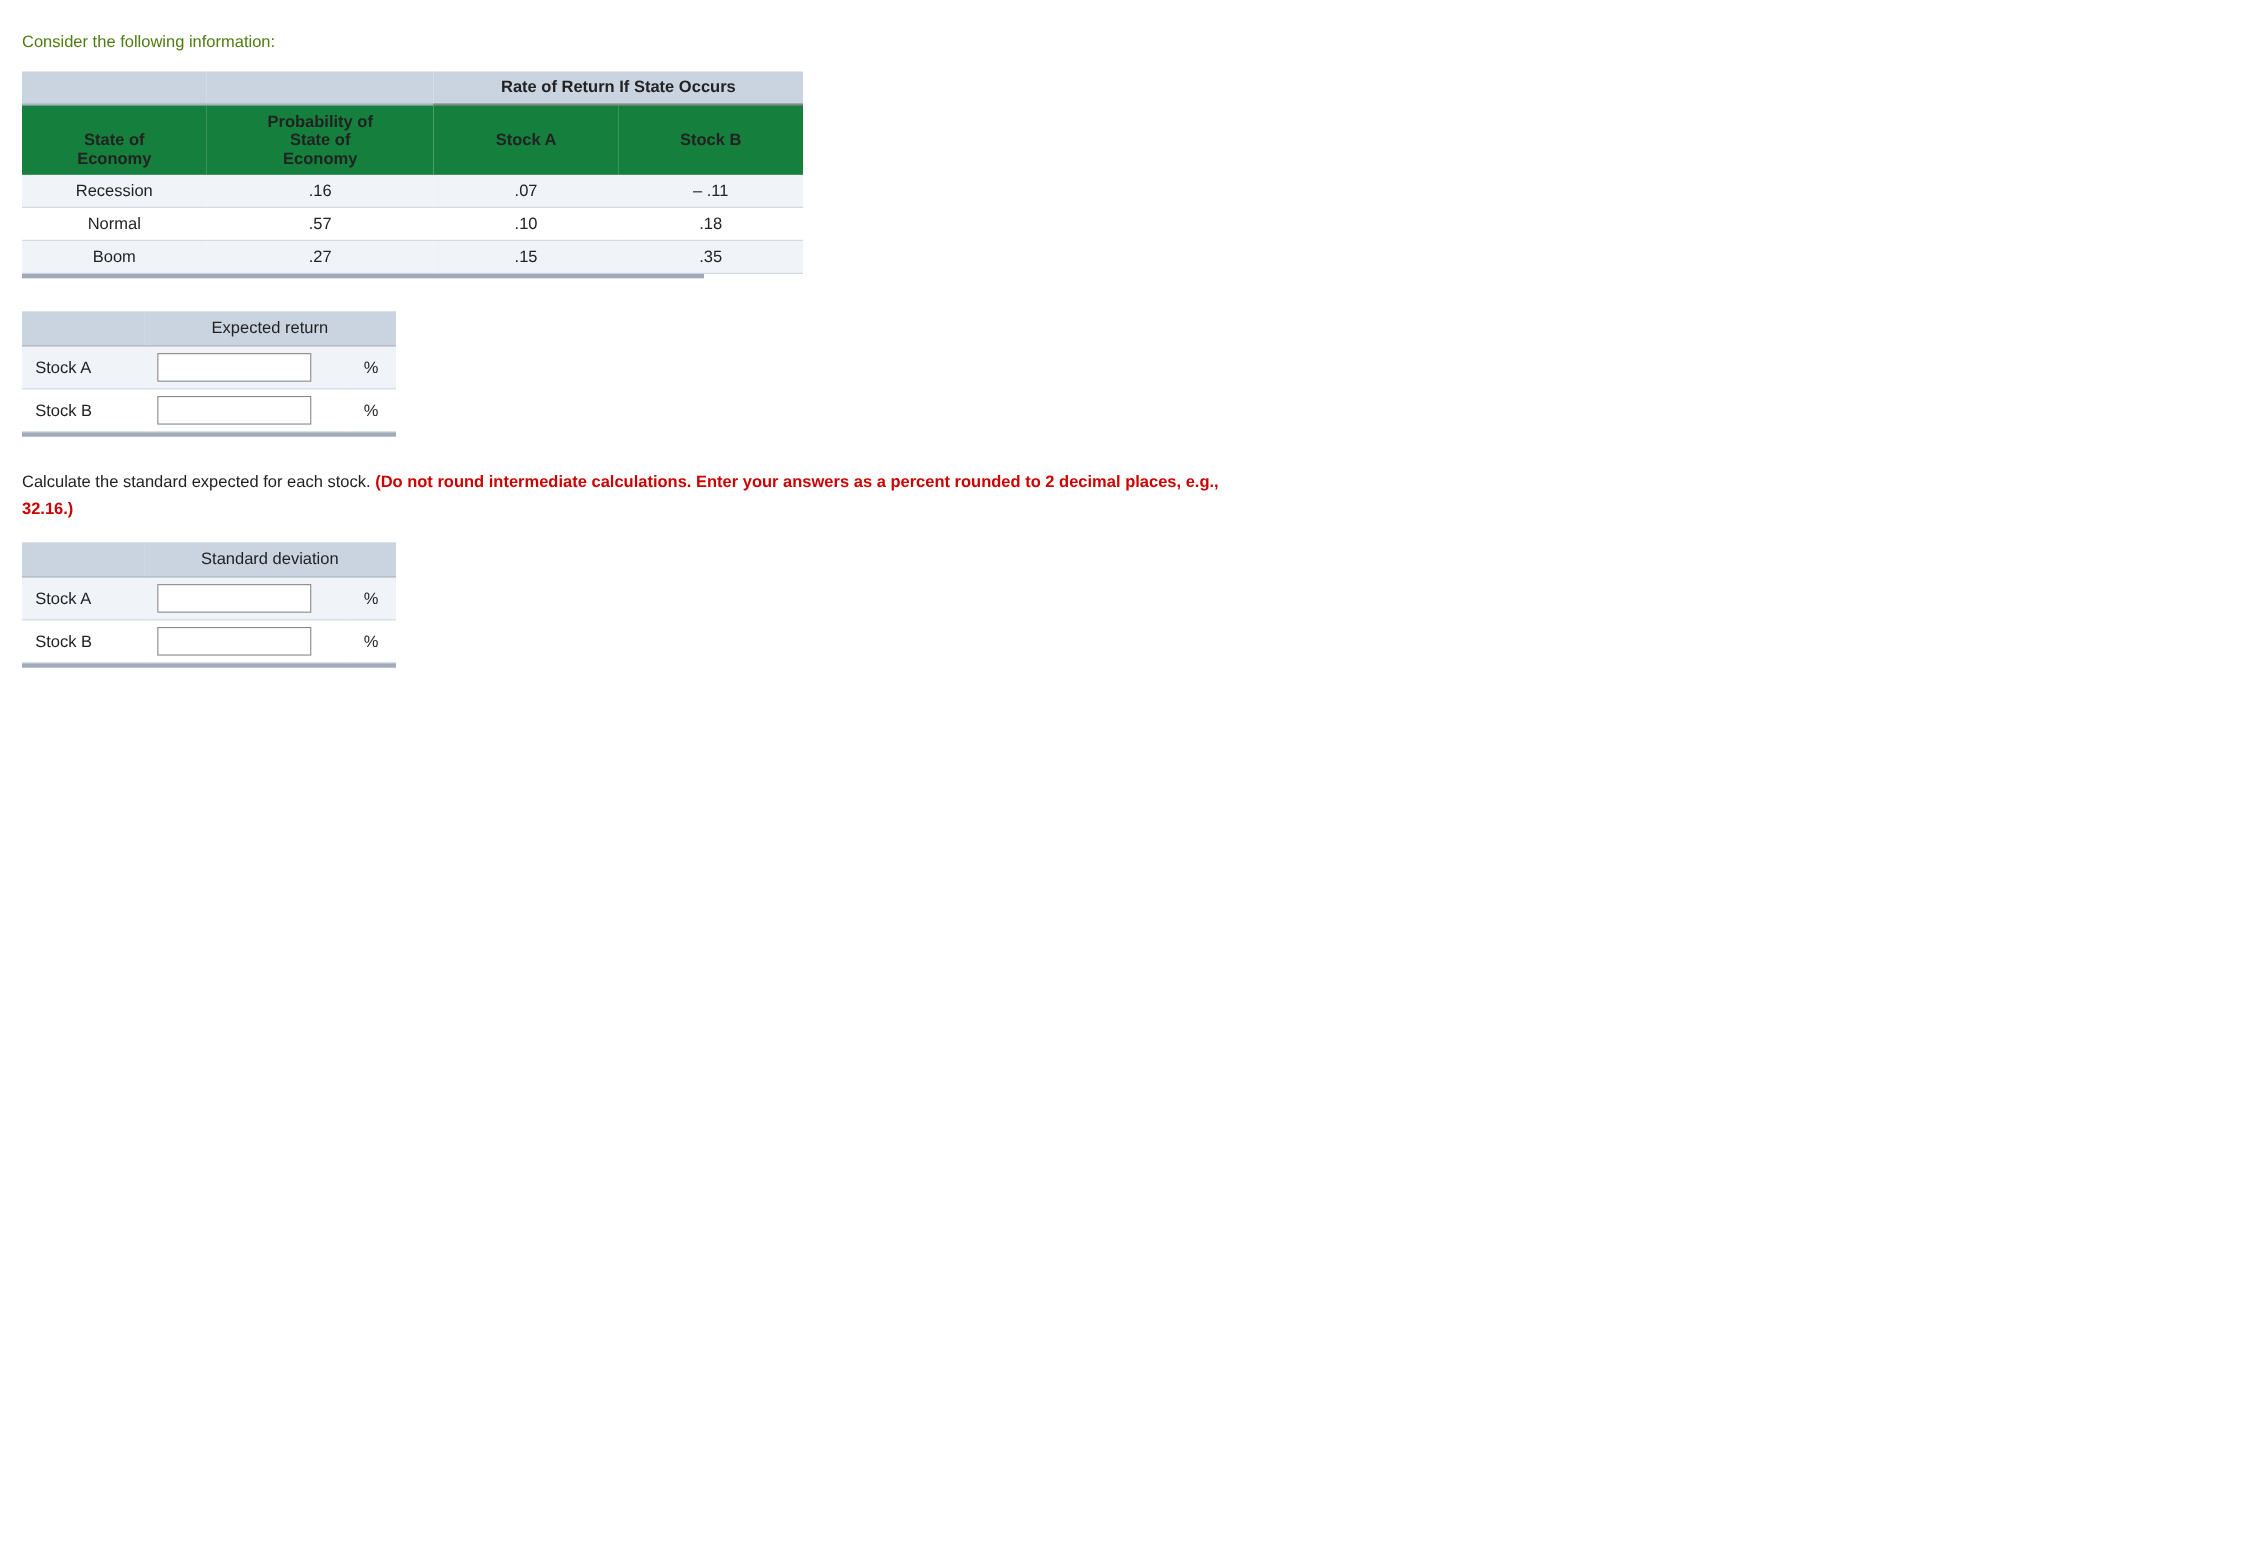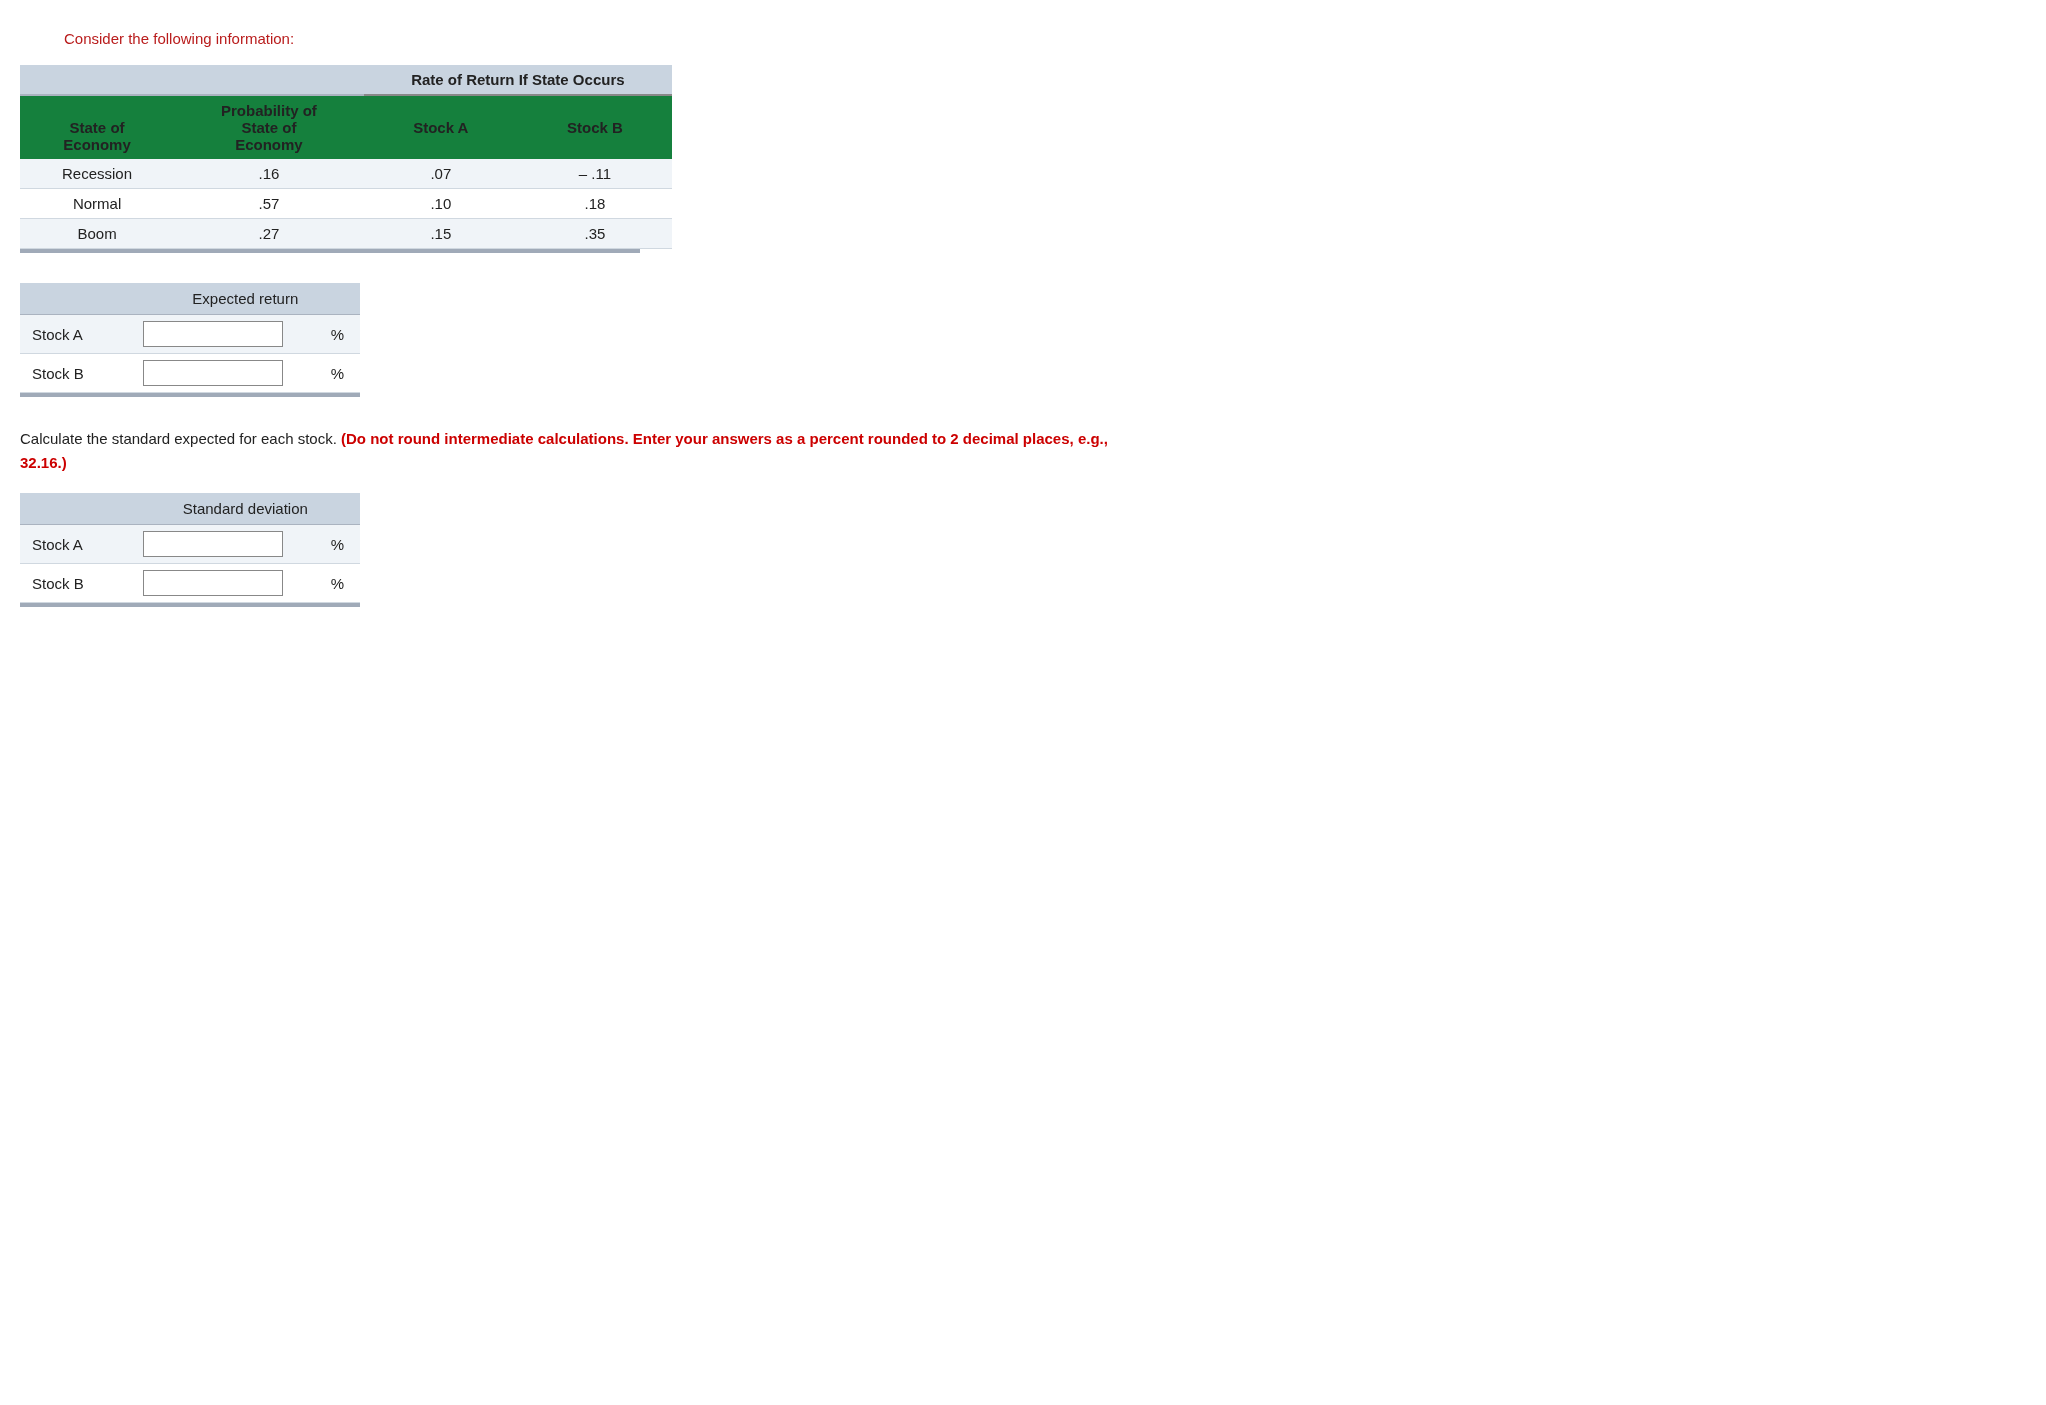--- a/index.html
+++ b/index.html
@@ -14,32 +14,31 @@
       font-size: 15px;
       color: #222222;
       padding: 30px 20px;
       width: 2046px;
       min-height: 1405px;
     }
 
     .intro-text {
       font-size: 15px;
       margin-bottom: 18px;
-      color: #b91c1c;
-      margin-left: 44px;
+      color: #4d7c0f;
     }
 
     
     .data-table-wrapper {
       margin-bottom: 30px;
     }
 
     .data-table {
       border-collapse: collapse;
-      width: 652px;
+      width: 710px;
     }
 
     .data-table th, .data-table td {
       padding: 6px 14px;
       text-align: center;
       font-size: 15px;
     }
 
     .data-table thead tr:first-child th {
       background-color: #c9d4e0;

